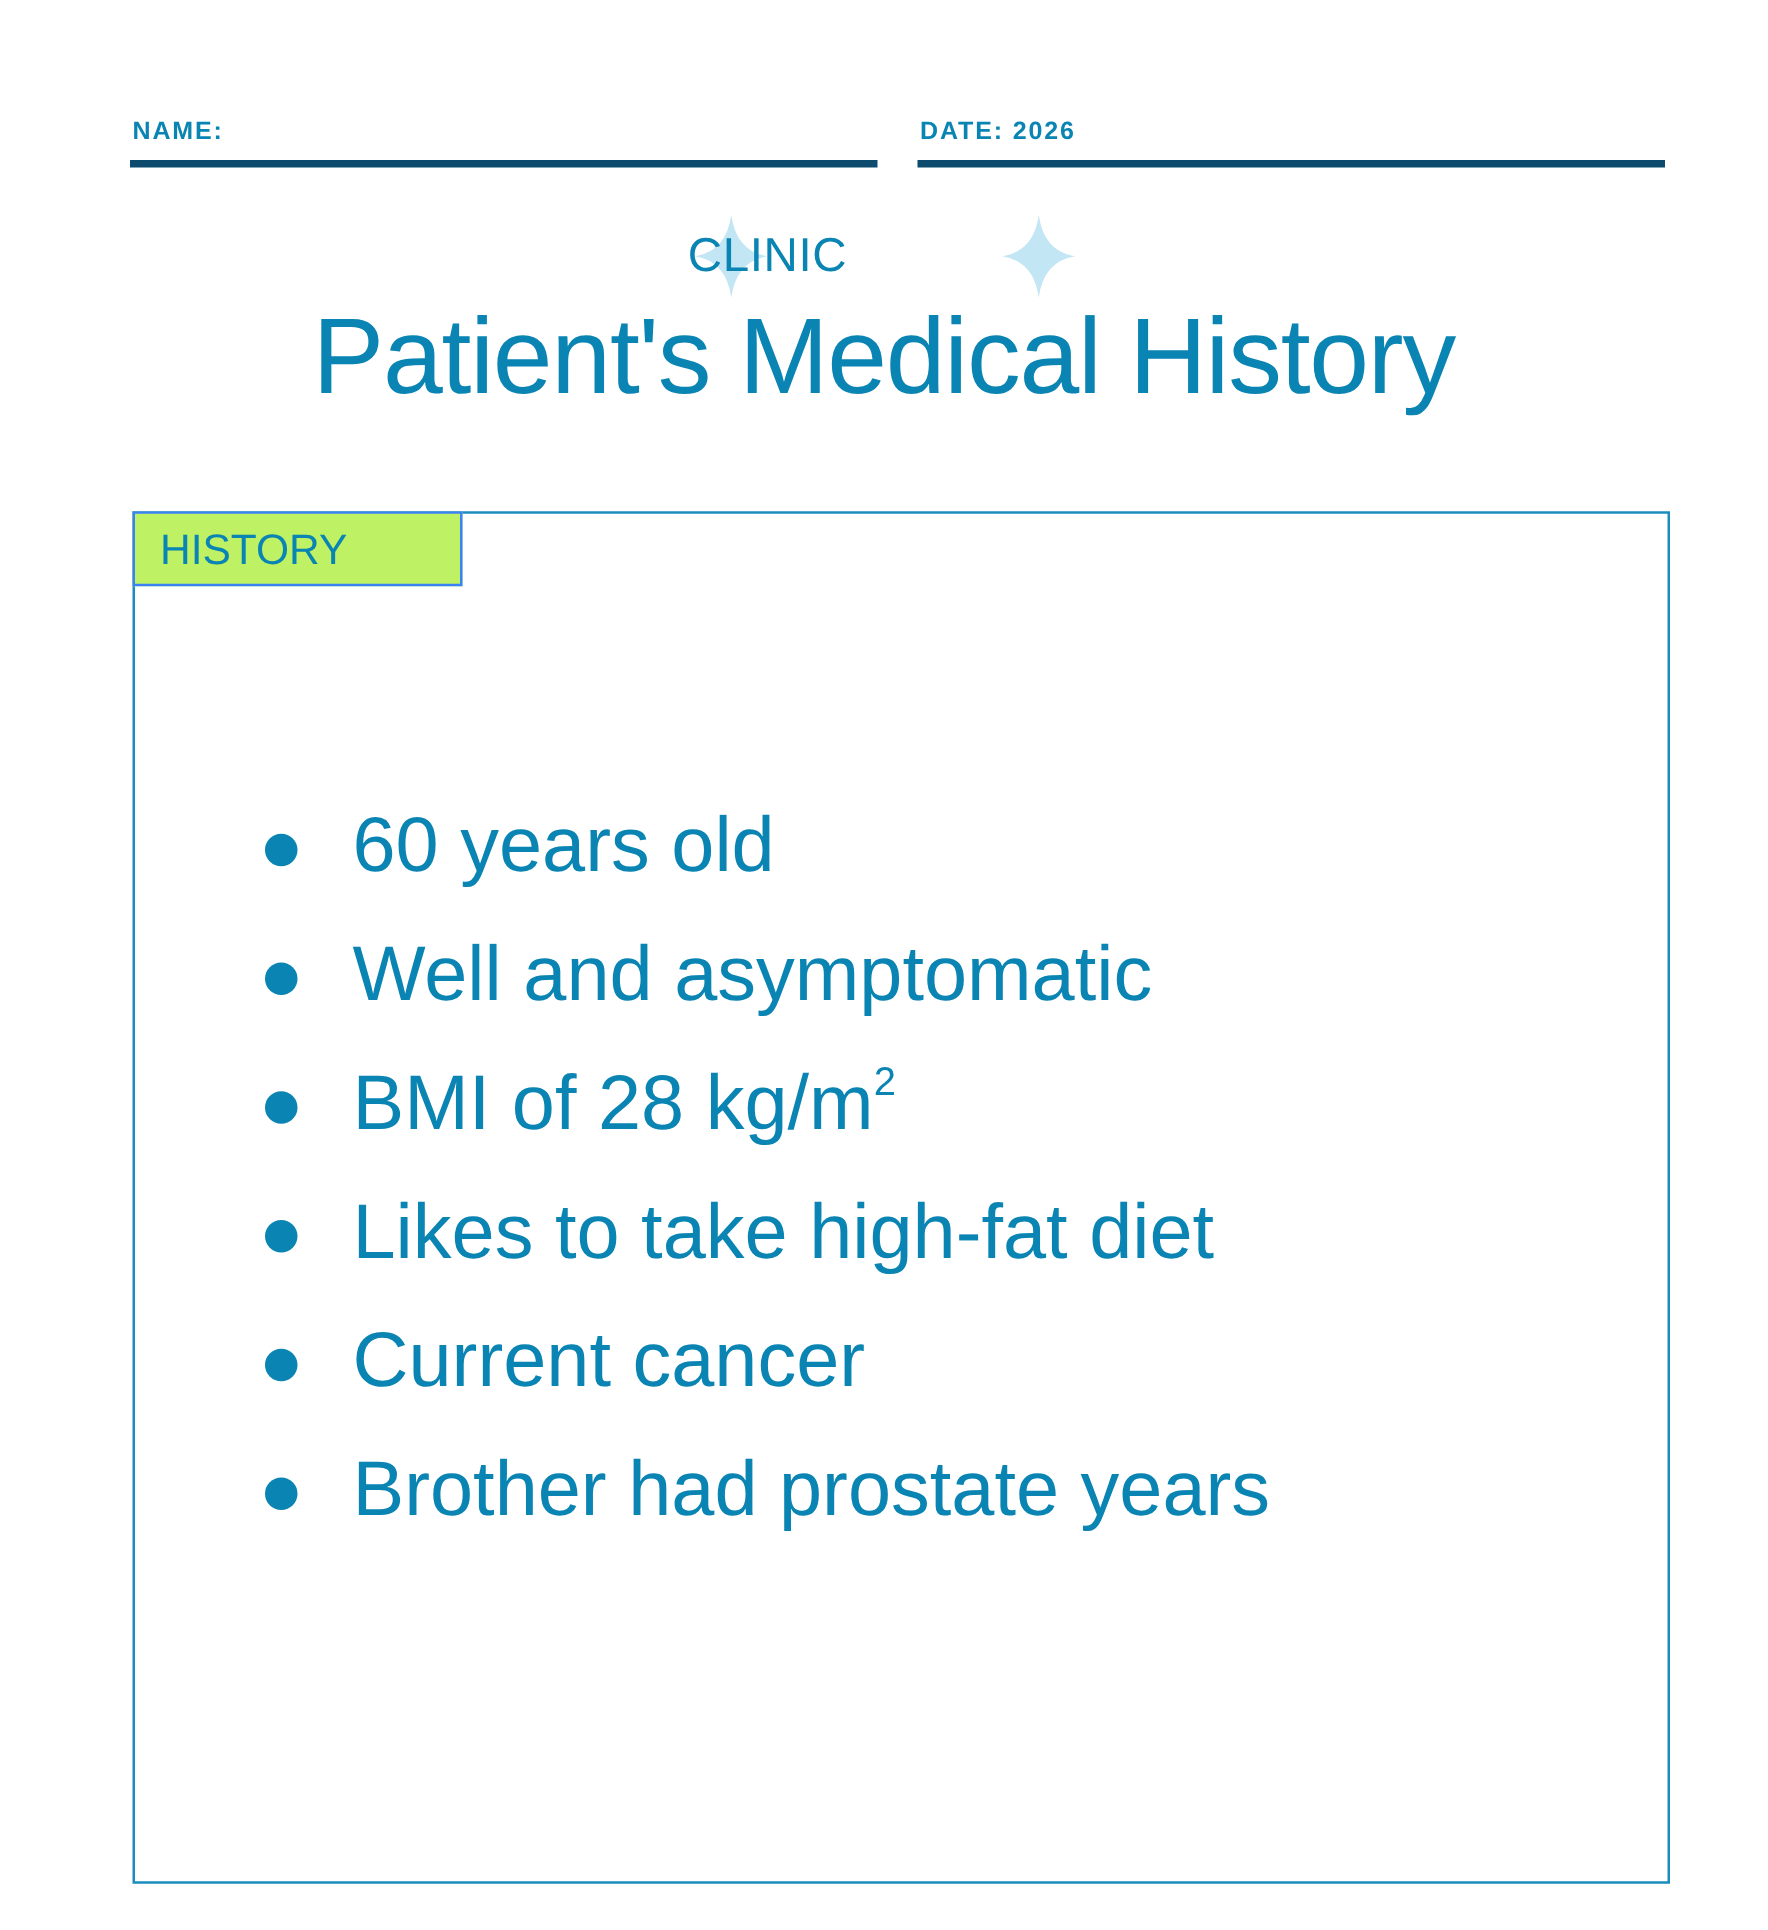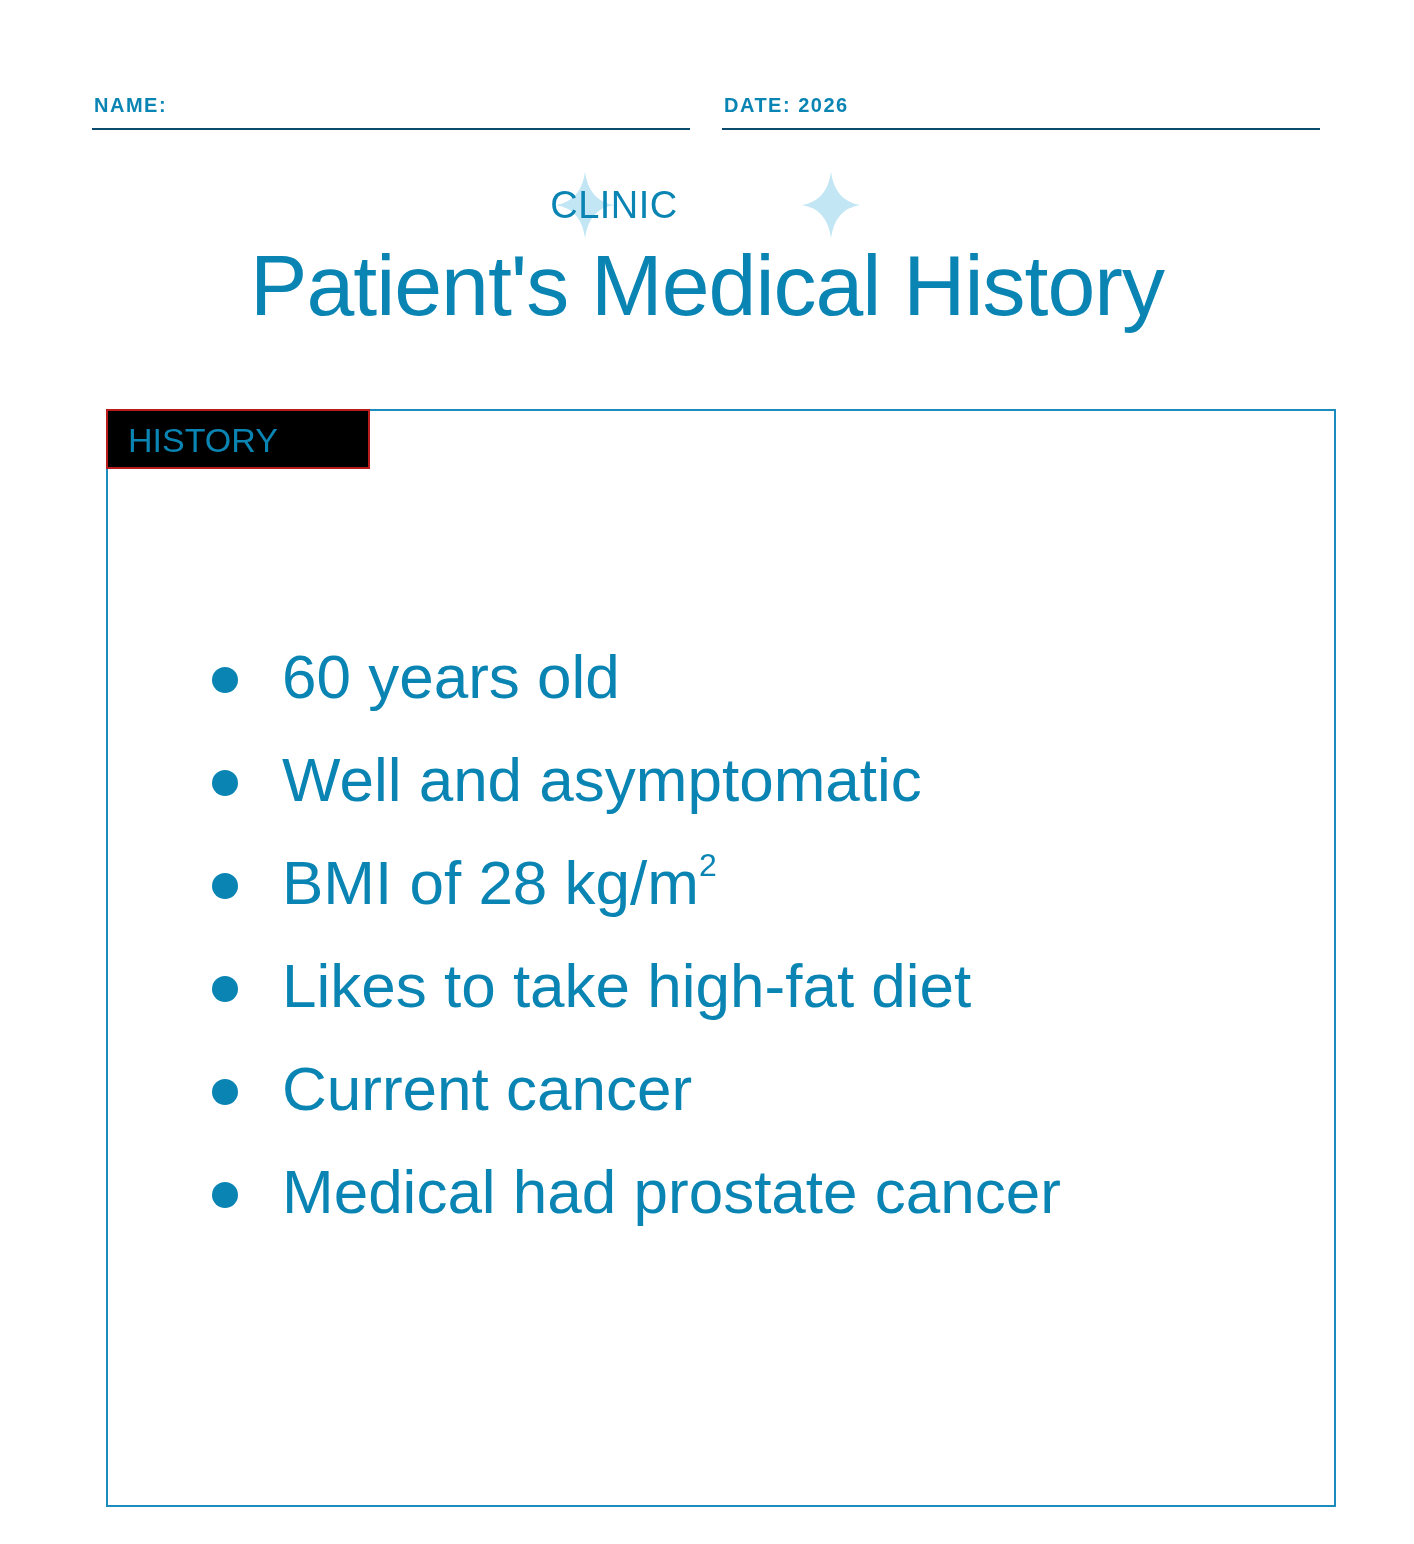--- a/index.html
+++ b/index.html
@@ -1,27 +1,27 @@
 <!DOCTYPE html>
 <html><head>
 <meta charset="utf-8">
 <style>
   html, body { margin: 0; padding: 0; background: #ffffff; }
   body { width: 1414px; height: 1544px; position: relative; overflow: hidden;
          font-family: "Liberation Sans", "DejaVu Sans", sans-serif; color: #0a85b3; }
-  .field { position: absolute; top: 92px; height: 36px; border-bottom: 2px solid #0c4a6e; }
+  .field { position: absolute; top: 92px; height: 36px; border-bottom: 6px solid #0c4a6e; margin-left: 12px; }
   .field-label { font-size: 20px; letter-spacing: 1.5px; font-weight: 600; color: #0a85b3; position: absolute; left: 2px; top: 2px; }
   #name-field { left: 92px; width: 598px; }
   #date-field { left: 722px; width: 598px; }
   .clinic-row { position: absolute; top: 172px; left: 0; width: 1414px; height: 70px; }
   .sparkle { position: absolute; top: 0; width: 58px; height: 66px; }
   .clinic-text { position: absolute; left: 0; width: 1228px; top: 12px; text-align: center; font-size: 38px; color: #0a85b3; letter-spacing: 0.5px; }
   .title { position: absolute; top: 236px; left: 0; width: 1414px; text-align: center; font-size: 86px; font-weight: 400; color: #0a85b3; letter-spacing: -1px; }
   .box { position: absolute; left: 106px; top: 409px; width: 1226px; height: 1094px; border: 2px solid #1a8cbd; }
-  .tab { position: absolute; left: -2px; top: -2px; width: 260px; height: 56px; background: #000000; border: 2px solid #b91c1c; }
+  .tab { position: absolute; left: -2px; top: -2px; width: 260px; height: 56px; background: #bef264; border: 2px solid #3b82f6; }
   .tab-label { position: absolute; left: 20px; top: 10px; font-size: 34px; color: #0a85b3; }
   .list { position: absolute; left: 92px; top: 206px; margin: 12px; padding: 0; list-style: none; }
   .list-item { position: relative; height: 103px; font-size: 62px; line-height: 96px; color: #0a85b3; padding-left: 70px; white-space: nowrap; }
   .bullet { position: absolute; left: 0; top: 38px; width: 26px; height: 26px; border-radius: 50%; background: #0a85b3; }
   sup { font-size: 32px; vertical-align: top; line-height: 60px; }
 </style>
 </head>
 <body>
 
 <div class="field" id="name-field">
@@ -46,15 +46,15 @@
 <div class="box">
   <div class="tab">
     <span class="tab-label">HISTORY</span>
   </div>
   <ul class="list">
     <li class="list-item"><span class="bullet"></span><span>60 years old</span></li>
     <li class="list-item"><span class="bullet"></span><span>Well and asymptomatic</span></li>
     <li class="list-item"><span class="bullet"></span><span>BMI of 28 kg/m</span><sup>2</sup></li>
     <li class="list-item"><span class="bullet"></span><span>Likes to take high-fat diet</span></li>
     <li class="list-item"><span class="bullet"></span><span>Current cancer</span></li>
-    <li class="list-item"><span class="bullet"></span><span>Medical had prostate cancer</span></li>
+    <li class="list-item"><span class="bullet"></span><span>Brother had prostate years</span></li>
   </ul>
 </div>
 
 </body></html>

